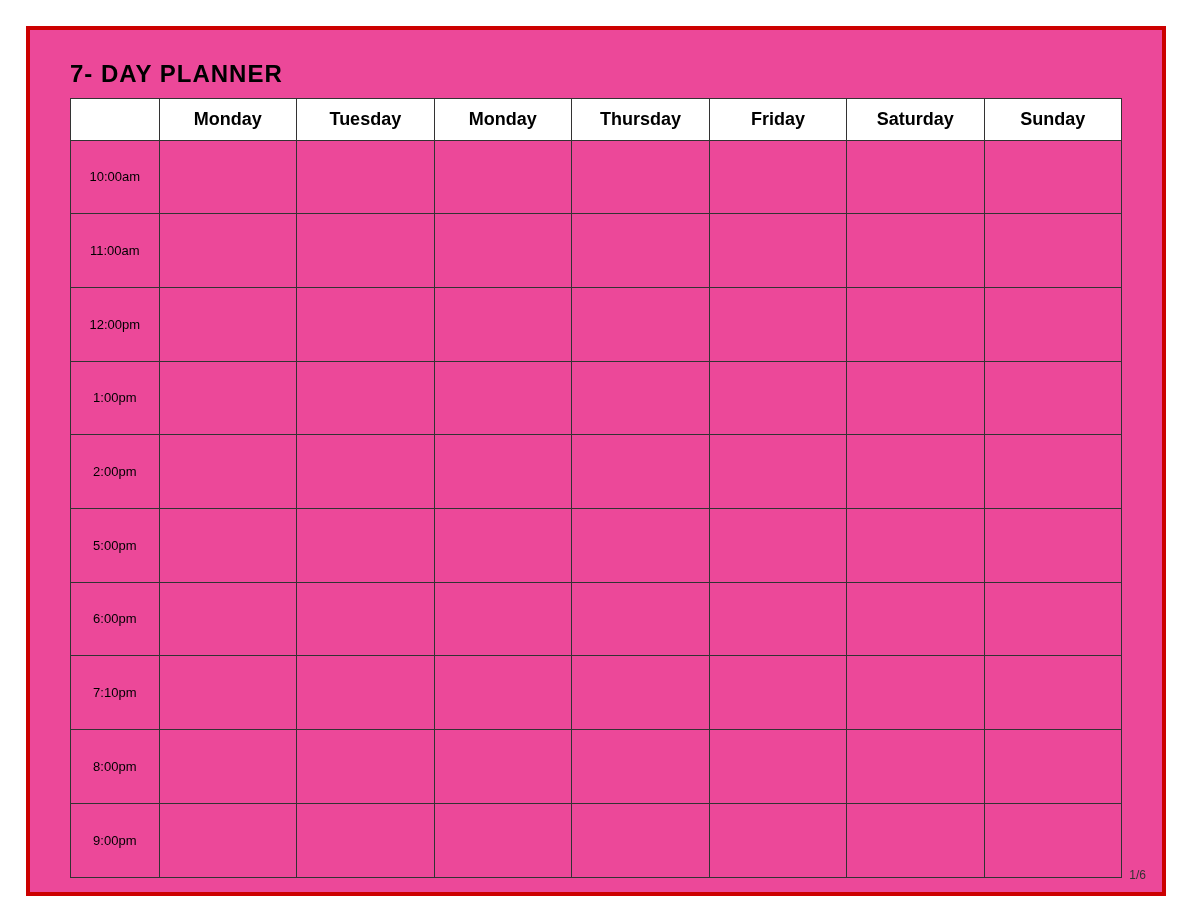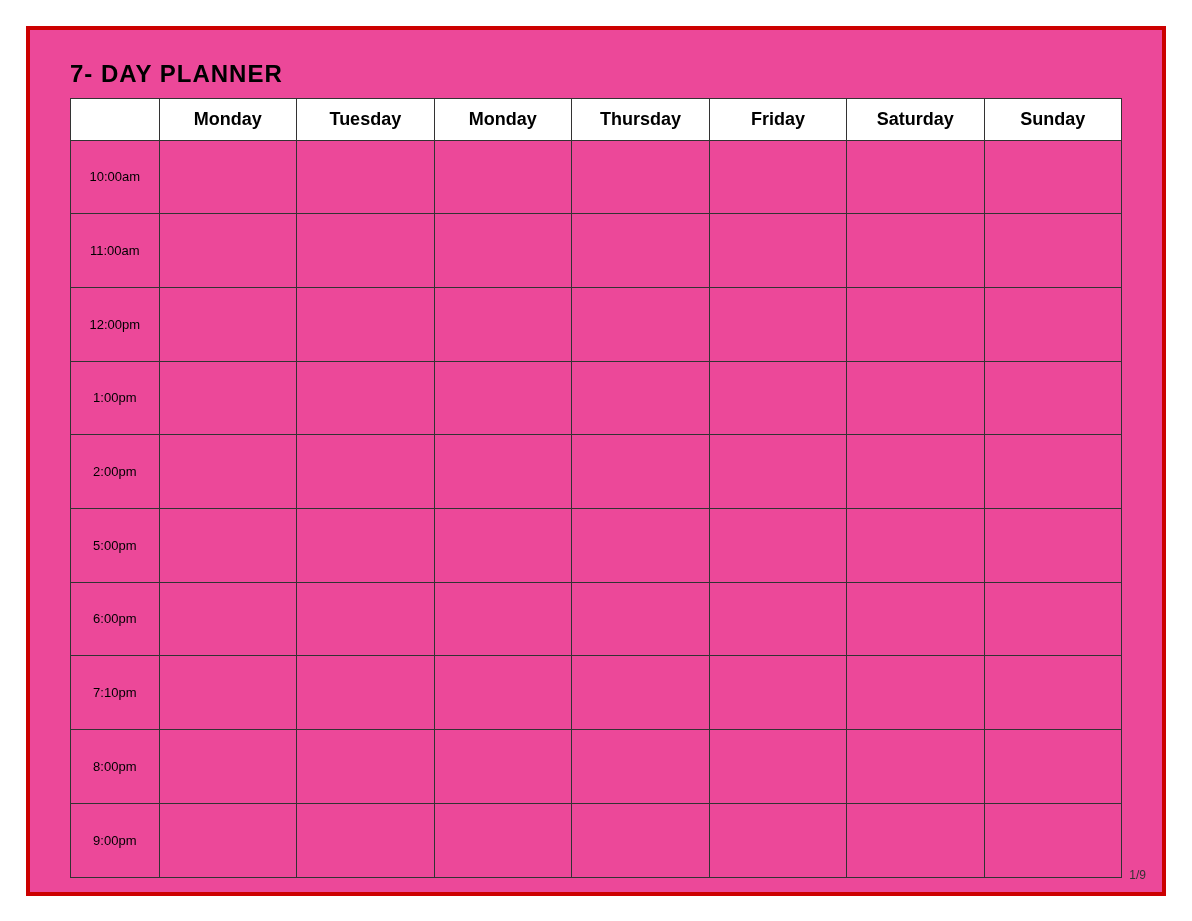--- a/index.html
+++ b/index.html
@@ -210,14 +210,14 @@
           <td></td>
           <td></td>
           <td></td>
           <td></td>
           <td></td>
           <td></td>
         </tr>
       </tbody>
   </table>
 
-  <div class="page-num">1/9</div>
+  <div class="page-num">1/6</div>
 </div>
 
 </body></html>

